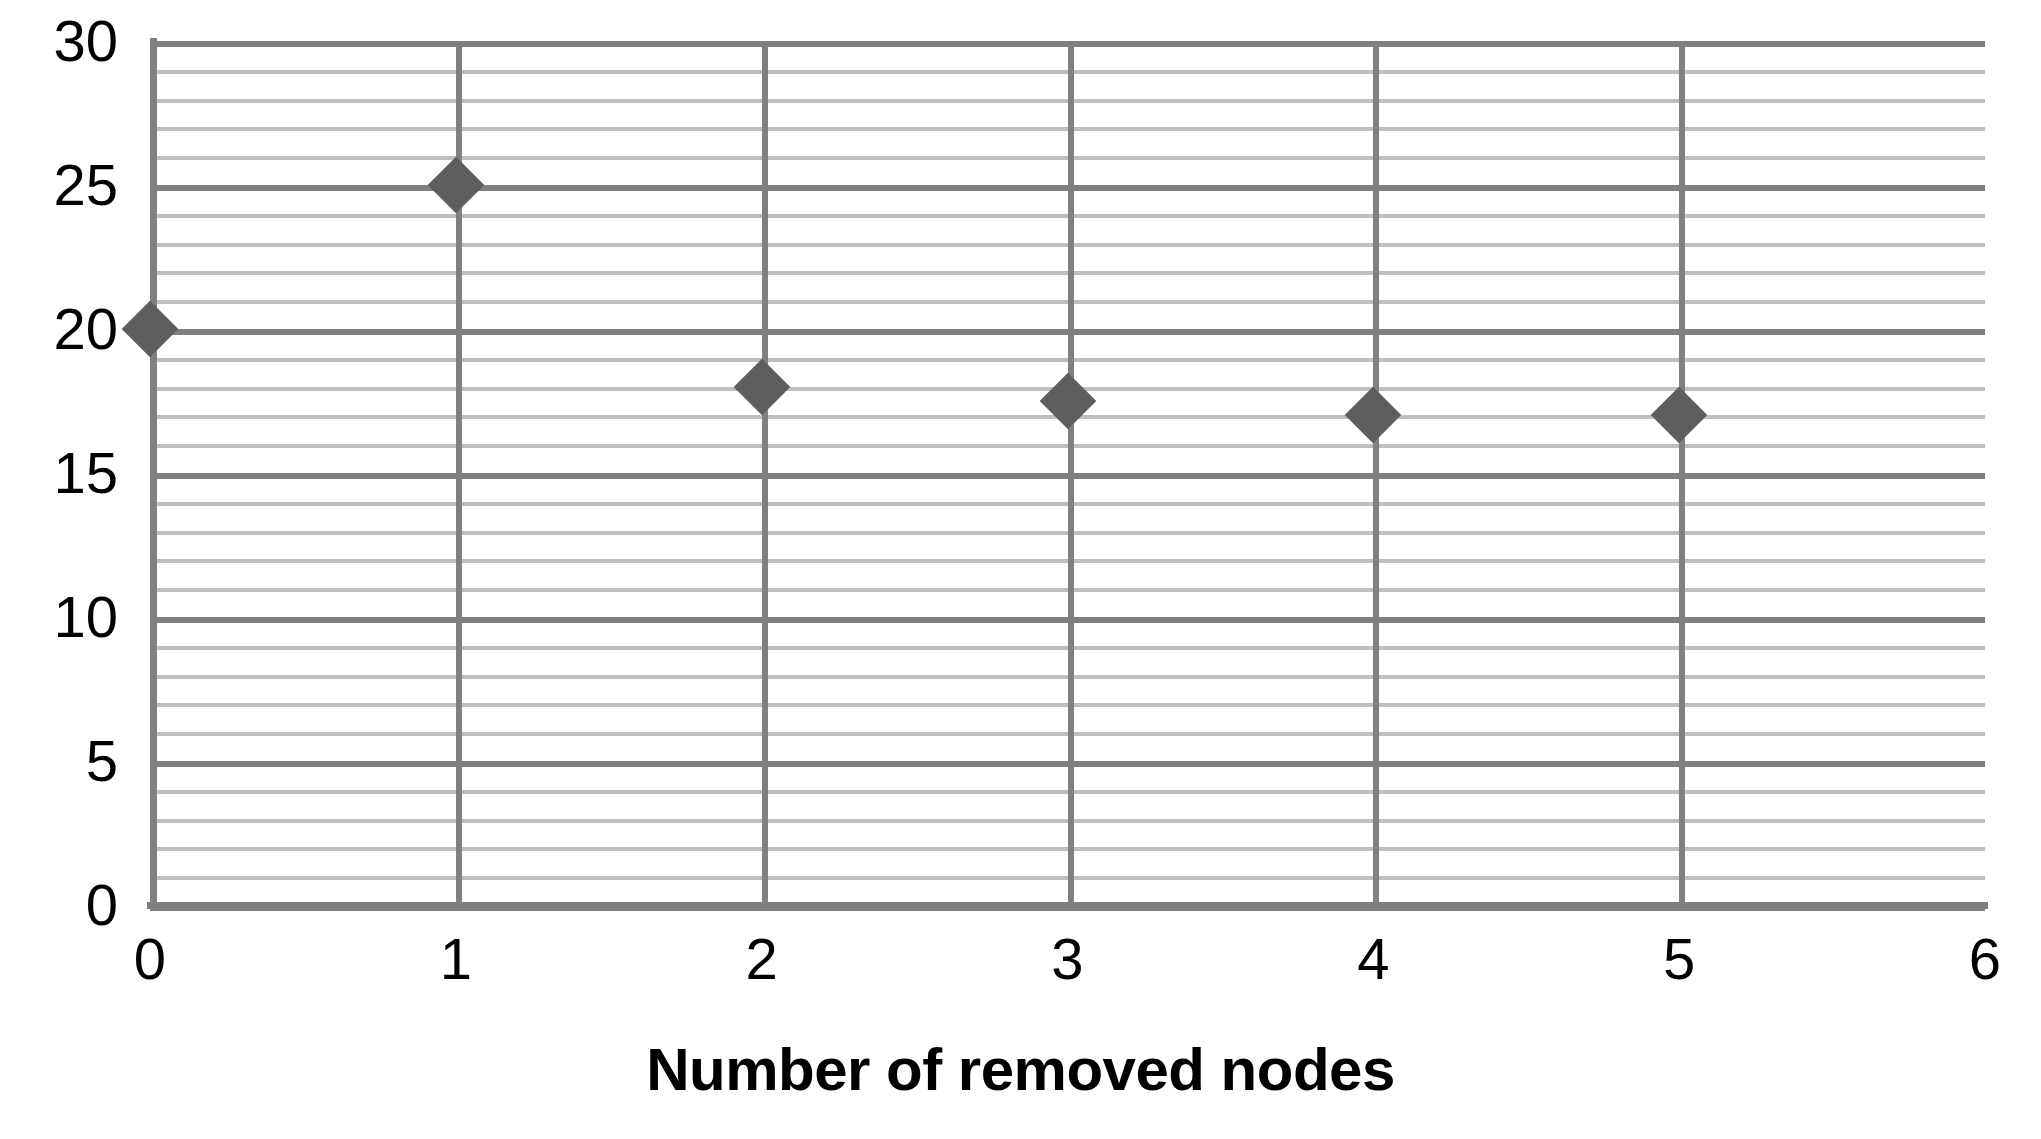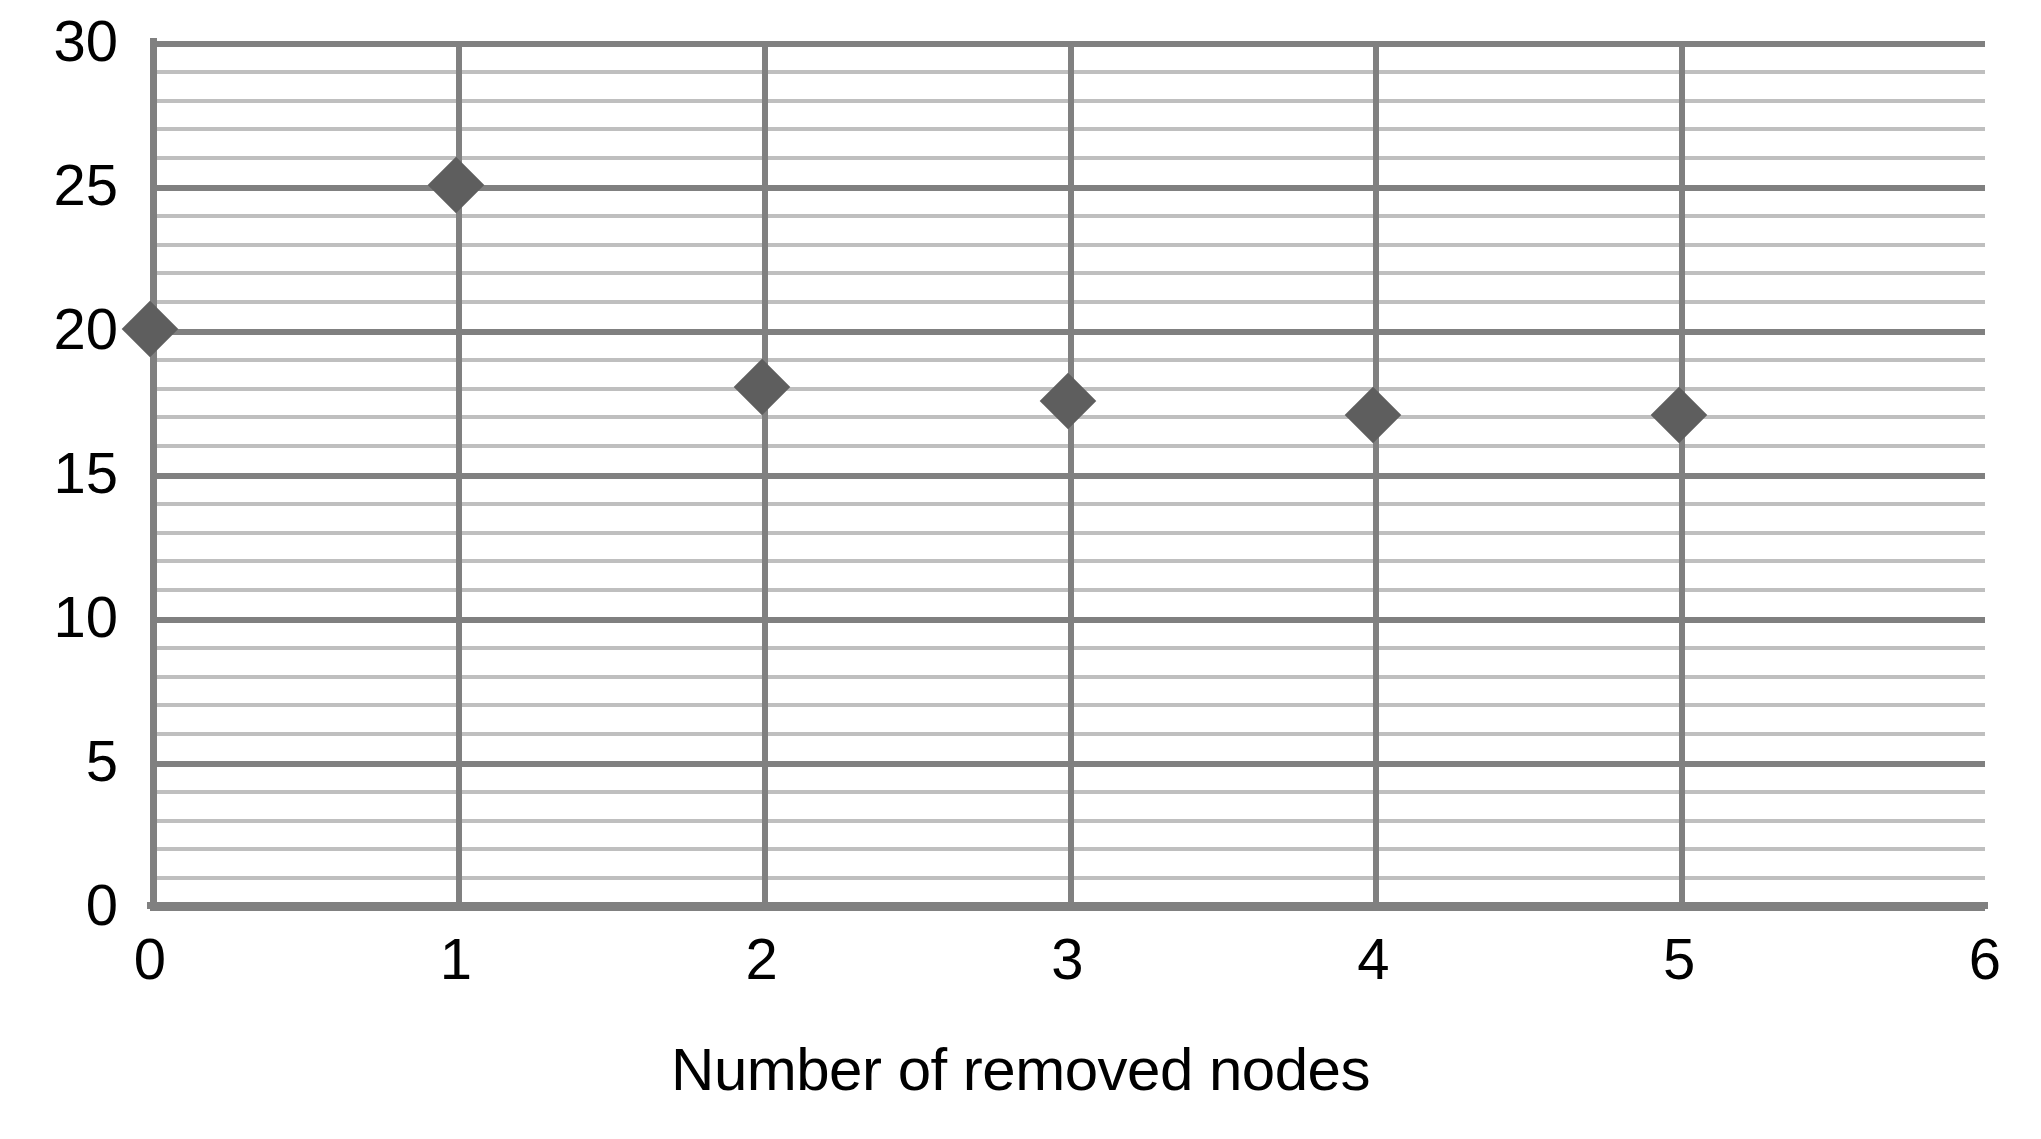--- a/index.html
+++ b/index.html
@@ -106,21 +106,21 @@
     white-space: nowrap;
   }
 
   .axis-title-x {
     position: absolute;
     left: 0;
     top: 1035px;
     width: 2041px;
     text-align: center;
     font-size: 60px;
-    font-weight: normal;
+    font-weight: bold;
     color: #000000;
     letter-spacing: -0.5px;
   }
 </style>
 </head>
 <body>
 
 <div id="chart-root">
 
   <div class="plot-area" id="plot-area">

